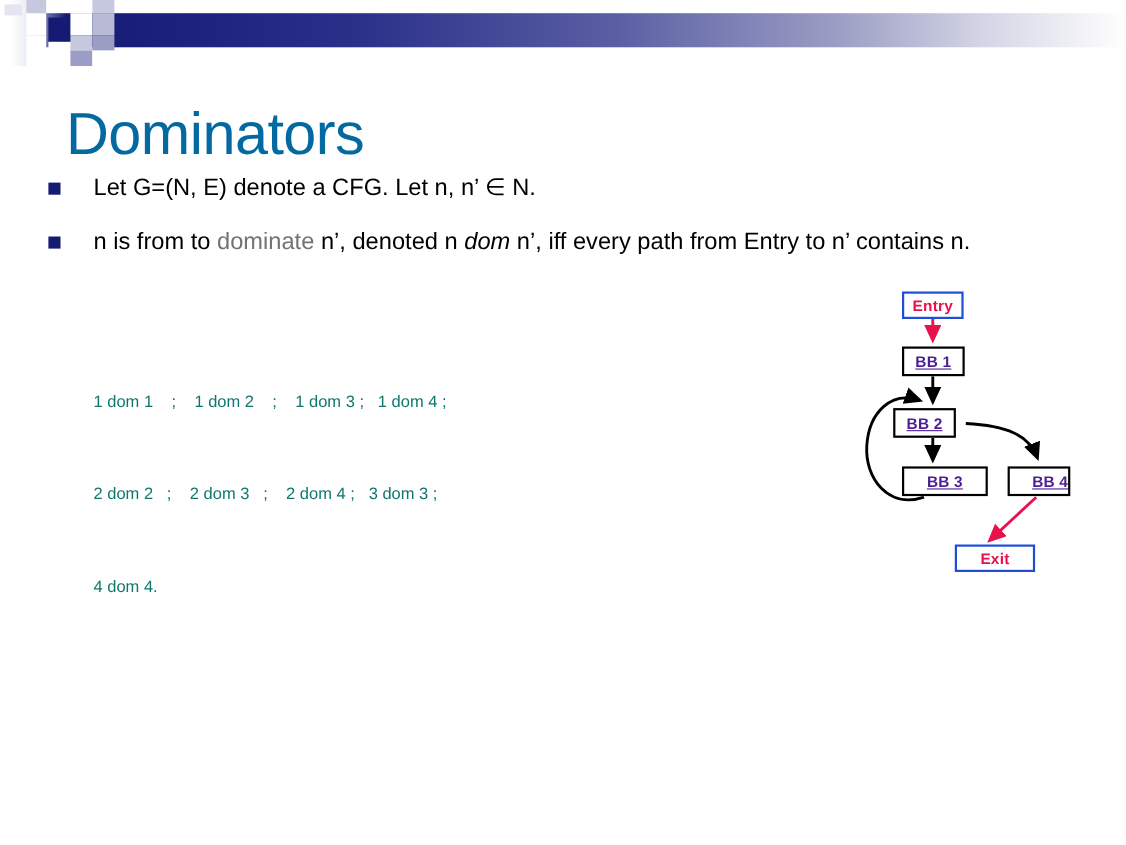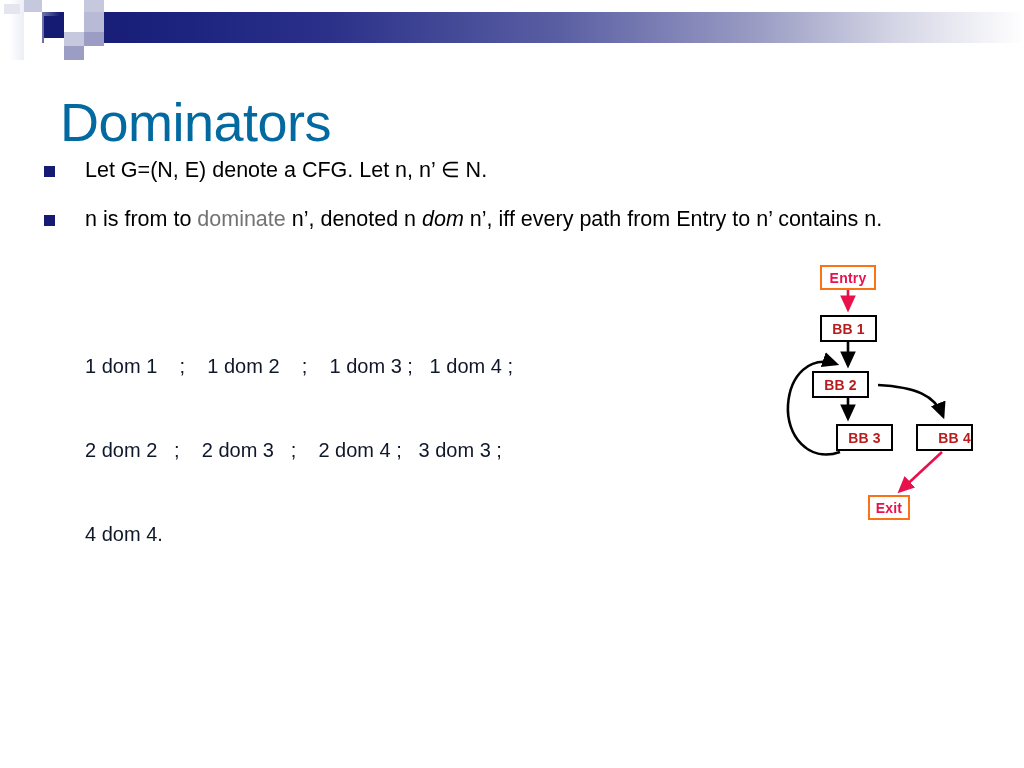--- a/index.html
+++ b/index.html
@@ -88,24 +88,24 @@
   .bullet-row.b2 .bullet-marker { top: 10px; }
 
   em.dom { font-style: italic; }
   .hl-dominate { color: #737373; }
 
   
   #dom-relations {
     position: absolute;
     left: 85px;
     top: 296px;
-    font-size: 20px;
+    font-size: 15px;
     line-height: 28px;
     white-space: pre;
-    color: #0f172a;
+    color: #0f766e;
   }
   #dom-relations .line { display: block; }
 
   
   #cfg-diagram {
     position: absolute;
     left: 780px;
     top: 255px;
     width: 244px;
     height: 285px;
@@ -118,24 +118,25 @@
     display: flex;
     align-items: center;
     justify-content: center;
     font-size: 14px;
     font-weight: bold;
     line-height: 1;
     letter-spacing: 0.2px;
   }
   .node-black {
     border: 2px solid #000000;
-    color: #b91c1c;
+    color: #4c1d95;
+    text-decoration: underline;
   }
   .node-red {
-    border: 2px solid #f97316;
+    border: 2px solid #1d4ed8;
     color: #e8114b;
   }
 </style>
 </head>
 <body>
 
 <div id="header-decoration">
   <div class="grad-bar"></div>
 
   <div class="sq" style="left:22px;  top:0px;  width:20px; height:12px; background:#c6c8de;"></div>
@@ -212,24 +213,24 @@
     </div>
 
   <div class="node-box node-black" style="left:40px;  top:60px;  width:57px; height:27px;">
       <span>BB 1</span>
     </div>
 
   <div class="node-box node-black" style="left:32px;  top:116px; width:57px; height:27px;">
       <span>BB 2</span>
     </div>
 
-  <div class="node-box node-black" style="left:56px;  top:169px; width:57px; height:27px;">
+  <div class="node-box node-black" style="left:40px;  top:169px; width:78px; height:27px;">
       <span>BB 3</span>
     </div>
 
   <div class="node-box node-black" style="left:136px; top:169px; width:57px; height:27px;justify-content:flex-end;">
       <span>BB 4</span>
     </div>
 
-  <div class="node-box node-red" style="left:88px;  top:240px; width:42px; height:25px;">
+  <div class="node-box node-red" style="left:88px;  top:240px; width:73px; height:25px;">
       <span>Exit</span>
     </div>
 </div>
 
 </body></html>

